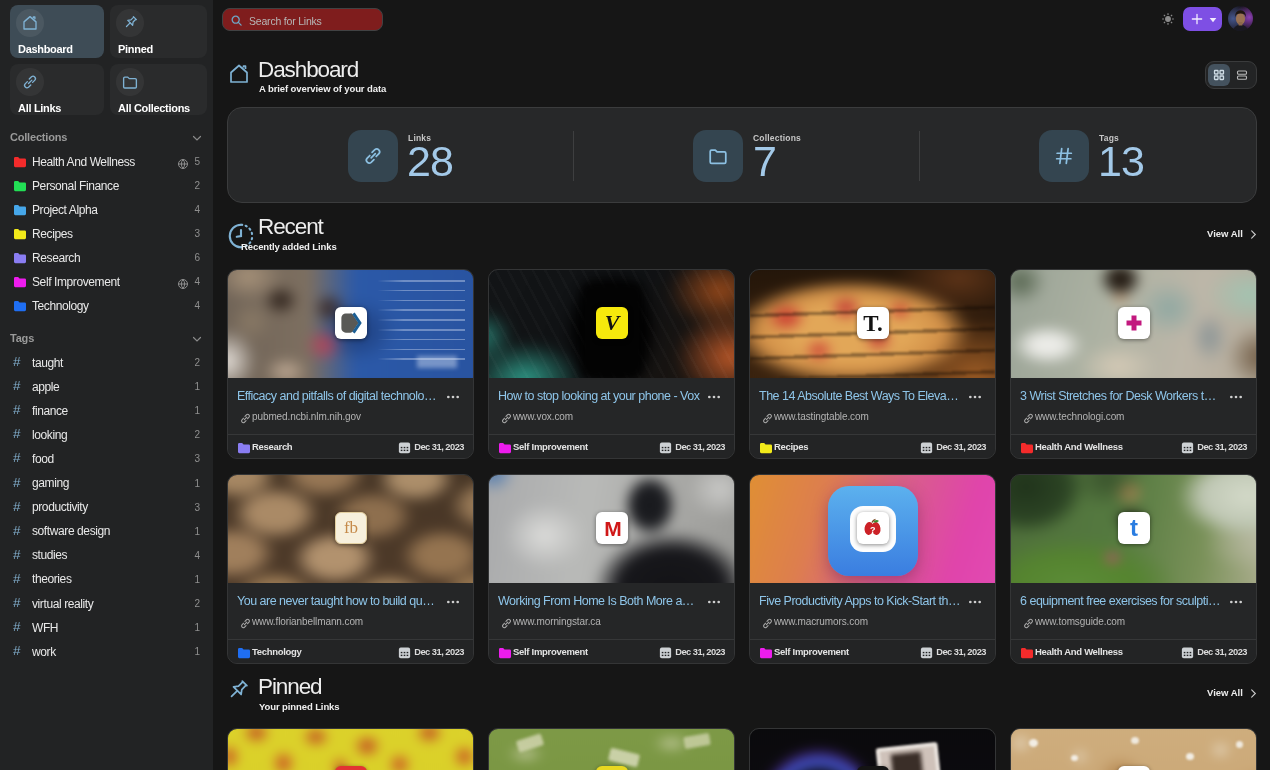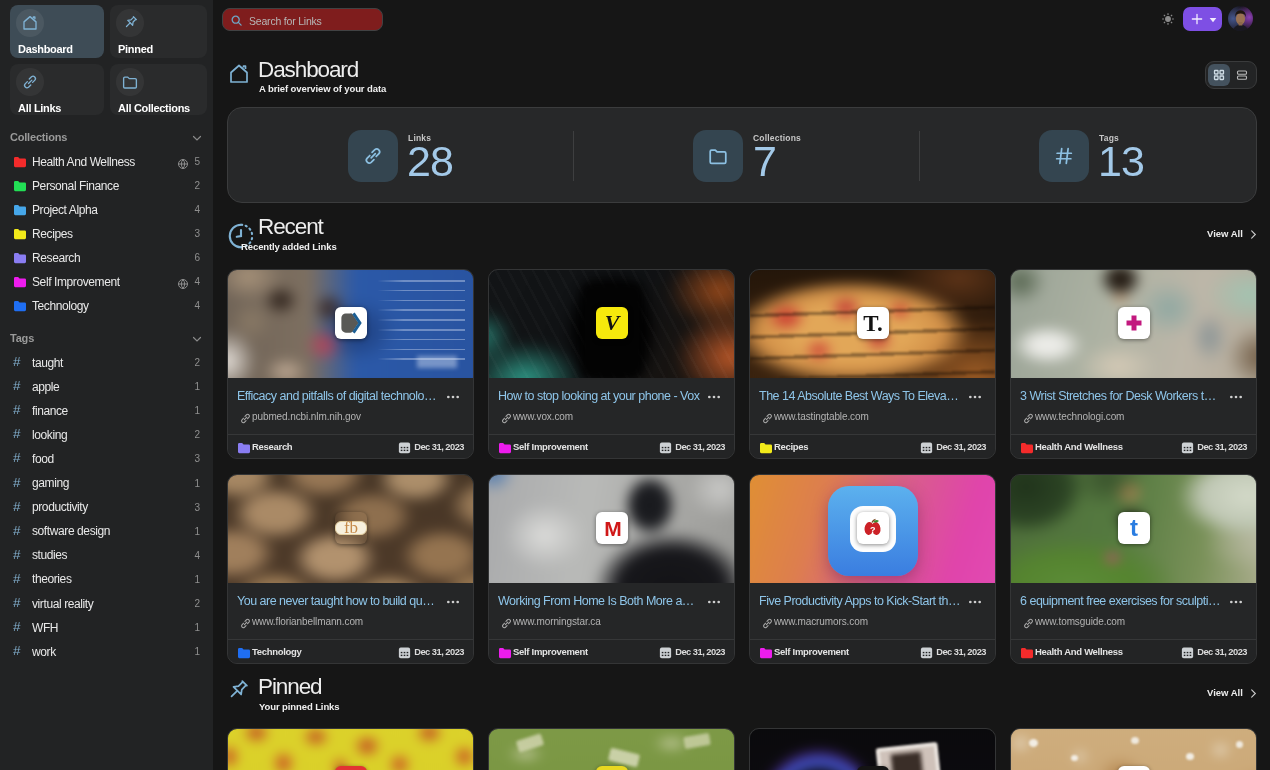--- a/index.html
+++ b/index.html
@@ -497,21 +497,21 @@
           </svg></span>
       <span class="cdate">Dec 31, 2023</span>
     </div>
   </div>
 
   <div class="card" style="left:227px; top:474px;">
     <div class="thumb">
         <div class="bg" style="background:   radial-gradient(52px 32px at 8% 10%, #a68763 0 40%, rgba(187,154,116,0) 78%),  radial-gradient(56px 34px at 40% 8%, #977755 0 40%, rgba(171,138,100,0) 78%),  radial-gradient(52px 32px at 74% 12%, #ac8e6a 0 40%, rgba(195,164,124,0) 78%),  radial-gradient(56px 36px at 102% 32%, #9a7b58 0 40%, rgba(176,143,104,0) 78%),  radial-gradient(58px 36px at 22% 38%, #aa8a66 0 42%, rgba(194,161,120,0) 78%),  radial-gradient(54px 34px at 58% 40%, #8e6f4e 0 42%, rgba(165,133,96,0) 78%),  radial-gradient(58px 36px at 6% 68%, #a07f5c 0 42%, rgba(183,148,108,0) 78%),  radial-gradient(56px 36px at 44% 72%, #b2926e 0 42%, rgba(203,170,128,0) 78%),  radial-gradient(56px 36px at 84% 70%, #957450 0 42%, rgba(171,138,98,0) 78%),  radial-gradient(52px 32px at 22% 100%, #9f7e57 0 42%, rgba(183,148,104,0) 78%),  radial-gradient(52px 32px at 64% 102%, #a88861 0 42%, rgba(192,160,116,0) 78%),  radial-gradient(50px 32px at 98% 98%, #997851 0 42%, rgba(176,140,98,0) 78%),  linear-gradient(180deg, #463525 0%, #4e3a29 100%)"></div>
       </div>
     <div class="fav" style="background:transparent;box-shadow:0 1px 5px rgba(0,0,0,.5);">
-        <div style="width:32px;height:14px;border-radius:6px;background:#f7f0dd;border:1px solid #e3cfa0;display:flex;align-items:center;justify-content:center;">
+        <div style="width:32px;height:32px;border-radius:6px;background:#f7f0dd;border:1px solid #e3cfa0;display:flex;align-items:center;justify-content:center;">
           <span style="font-family:'Liberation Serif',serif;font-size:17px;color:#c58a4a;">fb</span>
         </div>
       </div>
     <div class="ctitle">You are never taught how to build quality and more words here to force ellipsis</div>
     <div class="cdots"><svg width="16" height="16" viewBox="0 0 24 24" fill="#cfcfcf">
           <circle cx="5" cy="12" r="2"></circle>
           <circle cx="12" cy="12" r="2"></circle>
           <circle cx="19" cy="12" r="2"></circle>
         </svg></div>
     <span class="clink"><svg width="13" height="13" viewBox="0 0 24 24" fill="none" stroke="#a8a8a8" stroke-width="2" stroke-linecap="round">

